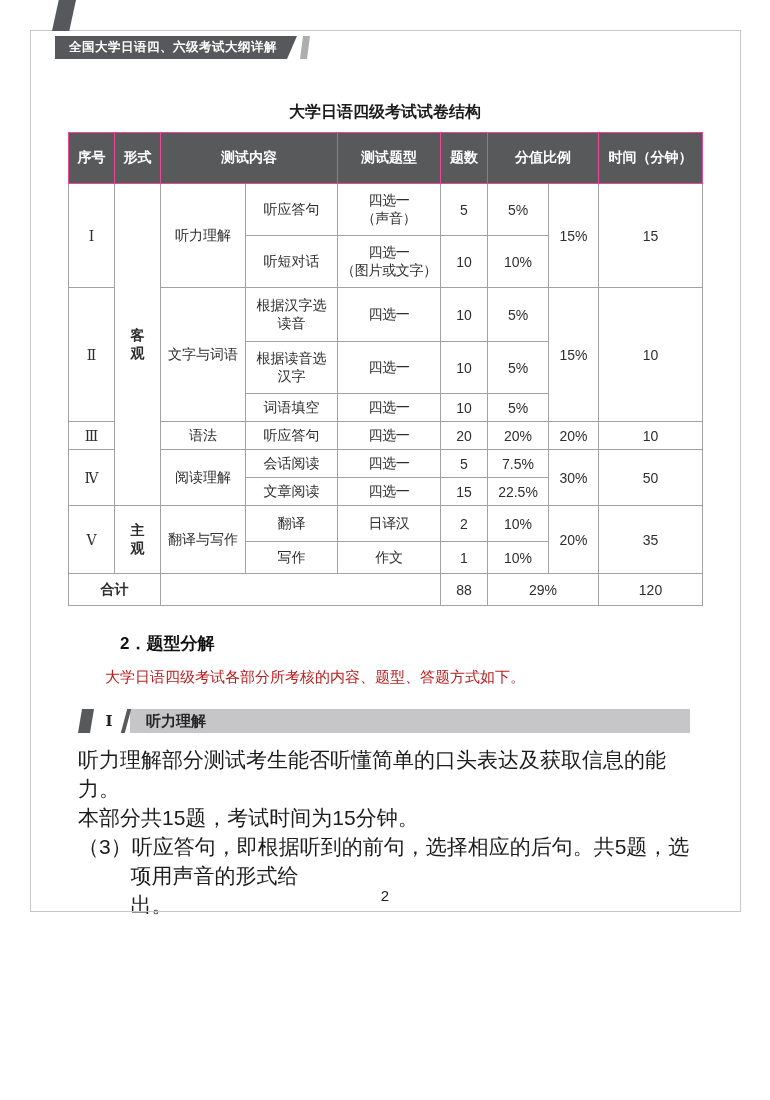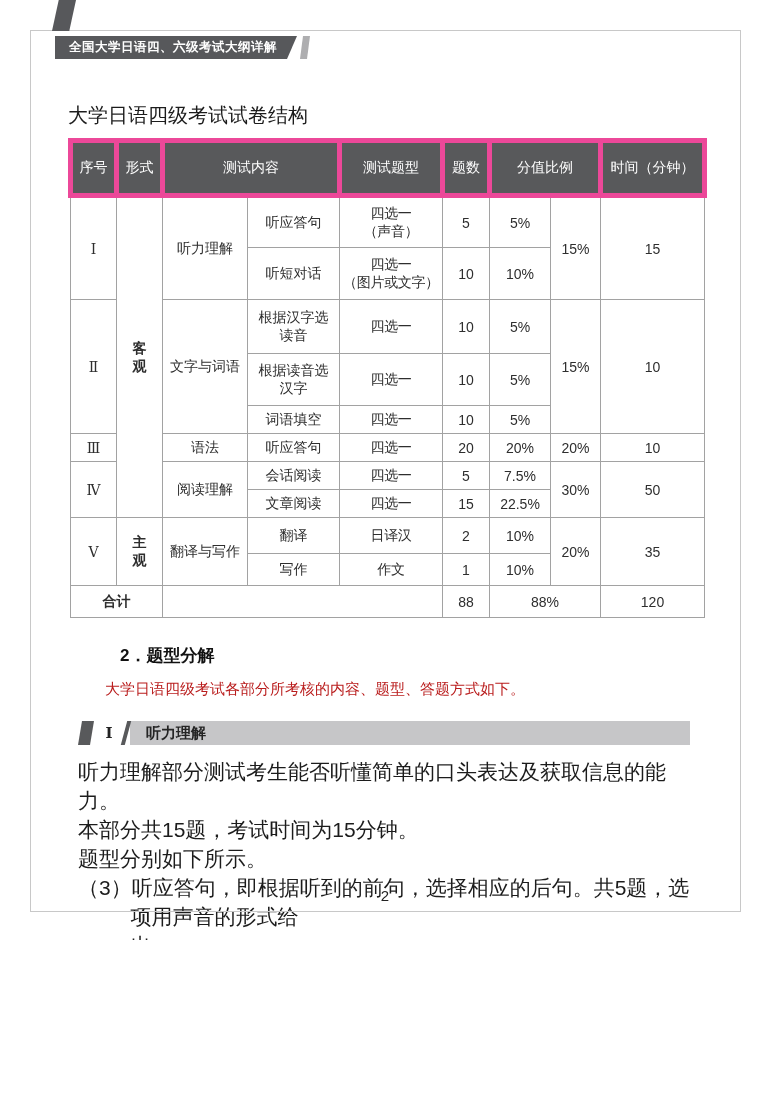--- a/index.html
+++ b/index.html
@@ -5,24 +5,24 @@
   html,body { margin:0; padding:0; background:#ffffff; }
   body { font-family:"Liberation Sans","DejaVu Sans",sans-serif; color:#222; }
   .page { position:relative; width:770px; height:940px; background:#fff; overflow:hidden; margin:0 auto; }
   .frame { position:absolute; left:30px; top:30px; right:29px; bottom:28px; border:1px solid #c8c8c8; pointer-events:none; }
   .corner-tab { position:absolute; left:52px; top:0; width:24px; height:31px; background:#57585b; clip-path:polygon(28% 0,100% 0,72% 100%,0 100%); z-index:3; }
   .badge-row { position:absolute; left:55px; top:36px; display:flex; align-items:stretch; z-index:3; }
   .badge { background:#57585b; color:#fff; font-size:12.5px; font-weight:bold; height:23px; line-height:23px; padding:0 20px 0 14px; clip-path:polygon(0 0,100% 0,calc(100% - 10px) 100%,0 100%); letter-spacing:0.5px; }
   .badge-accent { width:10px; height:23px; margin-left:3px; background:#aeaeb0; clip-path:polygon(30% 0,100% 0,70% 100%,0 100%); }
 
   .content { padding:0 68px; }
-  .table-title { margin:102px 0 9px 0; text-align:left; font-size:20px; font-weight:normal; color:#1c1c1c; }
+  .table-title { margin:102px 0 9px 0; text-align:center; font-size:16px; font-weight:bold; color:#1c1c1c; }
 
   table.exam { border-collapse:collapse; table-layout:fixed; width:634px; }
-  table.exam th { background:#58595b; color:#ffffff; font-weight:normal; font-size:14px; border:5px solid #ec4899; height:46px; padding:2px; }
+  table.exam th { background:#58595b; color:#ffffff; font-weight:bold; font-size:14px; border:1px solid #ec4899; height:46px; padding:2px; }
   table.exam td { border:1px solid #a2a2a2; font-size:14px; color:#2e2e2e; text-align:center; vertical-align:middle; padding:2px 1px; }
   tr.h52 { height:52px; } tr.h54 { height:54px; } tr.h36 { height:36px; } tr.h32 { height:32px; } tr.h28 { height:28px; }
   .pre { white-space:pre-line; }
   .qt { white-space:pre-line; font-size:13.5px; letter-spacing:-0.3px; }
   .bold { font-weight:bold; }
   .roman { font-family:"DejaVu Serif","Liberation Serif",serif; font-size:15px; }
 
   .sec-heading { margin:26px 0 0 52px; font-size:17px; font-weight:bold; color:#111; }
   .intro { margin:13px 0 0 37px; font-size:15px; color:#b91c1c; }
 
@@ -162,39 +162,38 @@
         <tr class="h32">
           <td>写作</td>
           <td class="qt">作文</td>
           <td>1</td>
           <td>10%</td>
         </tr>
         <tr class="h32">
           <td colspan="2" class="bold">合计</td>
           <td colspan="3"></td>
           <td>88</td>
-          <td colspan="2">88%</td>
+          <td colspan="2">29%</td>
           <td>120</td>
         </tr>
       </tbody>
     </table>
 
     <div class="sec-heading">2．题型分解</div>
     <p class="intro">大学日语四级考试各部分所考核的内容、题型、答题方式如下。</p>
 
     <div class="banner">
       <span class="fold"></span>
       <span class="numeral roman">Ⅰ</span>
       <span class="bdiv"></span>
       <span class="bar">听力理解</span>
     </div>
 
     <div class="paras">
       <p class="para">听力理解部分测试考生能否听懂简单的口头表达及获取信息的能力。</p>
       <p class="para">本部分共15题，考试时间为15分钟。</p>
-      <p class="para">题型分别如下所示。</p>
       <p class="para hanging">（3）听应答句，即根据听到的前句，选择相应的后句。共5题，选项用声音的形式给
 出。</p>
     </div>
   </div>
 
   <div class="page-num">2</div>
 </div>
 
 </body></html>

